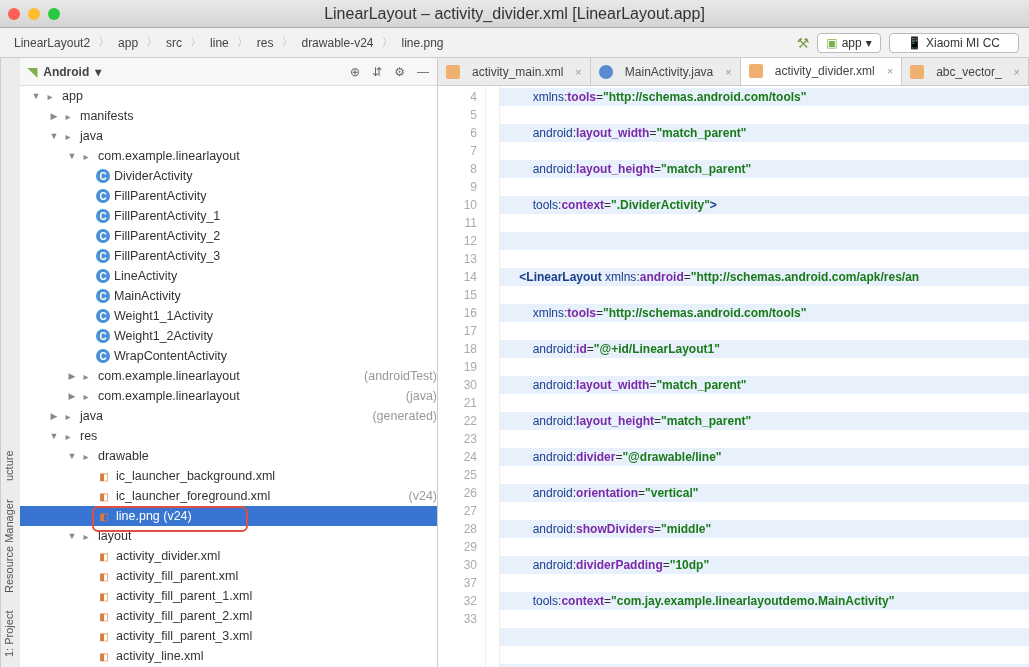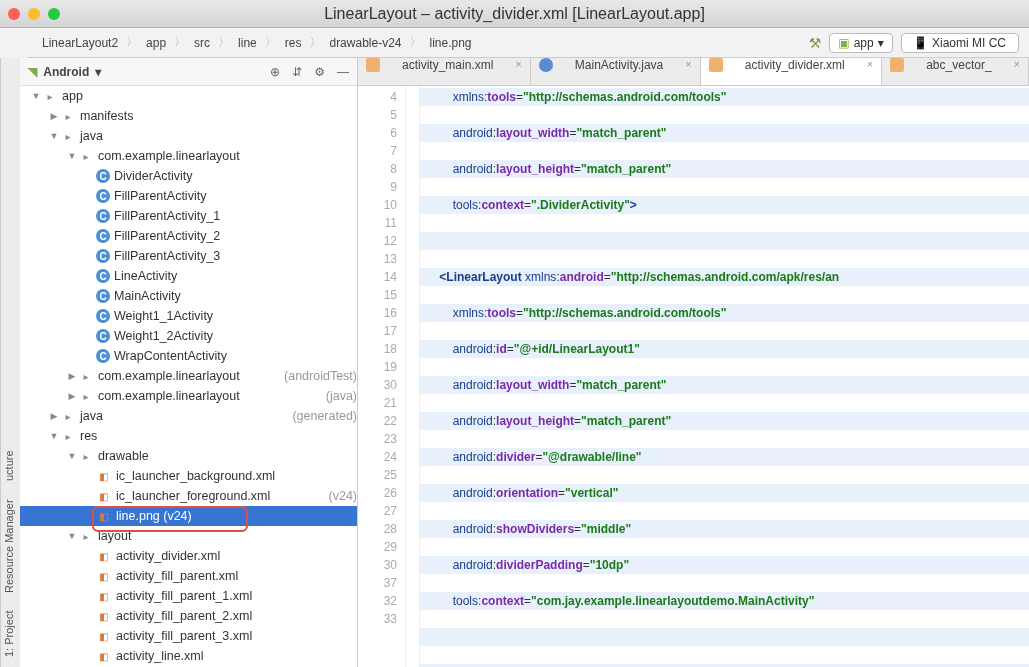--- a/index.html
+++ b/index.html
@@ -6,27 +6,27 @@
 body { width: 1029px; height: 667px; background: #f2f2f2; overflow: hidden; font-size: 12px; color: #333; }
 
 
 .titlebar { height: 28px; background: linear-gradient(#e8e8e8, #d4d4d4); display: flex; align-items: center; padding: 0 8px; border-bottom: 1px solid #b0b0b0; position: relative; }
 .traffic { display: flex; gap: 8px; }
 .tl { width: 12px; height: 12px; border-radius: 50%; }
 .tl.red { background: #ff5f57; } .tl.yel { background: #febc2e; } .tl.grn { background: #28c840; }
 .titlebar .title { position: absolute; left: 0; right: 0; text-align: center; font-size: 16px; color: #333; pointer-events: none; }
 
 
-.crumbbar { height: 30px; background: #f2f2f2; display: flex; align-items: center; padding: 0 10px; border-bottom: 1px solid #ccc; justify-content: space-between; margin-left: 28px; }
+.crumbbar { height: 30px; background: #f2f2f2; display: flex; align-items: center; padding: 0 10px; border-bottom: 1px solid #ccc; justify-content: space-between; }
 .crumbs { display: flex; align-items: center; gap: 4px; }
 .crumb { color: #444; padding: 2px 4px; }
 .crumb-sep { color: #aaa; }
 .tools { display: flex; align-items: center; gap: 8px; }
 .rundrop { border: 1px solid #bbb; border-radius: 4px; padding: 2px 8px; background: #fff; display: flex; align-items: center; gap: 4px; }
-.devdrop { border: 1px solid #bbb; border-radius: 4px; padding: 2px 12px; background: #fff; }
+.devdrop { border: 1px solid #bbb; border-radius: 4px; padding: 2px 18px; background: #fff; }
 .hammer { color: #7a9a4a; font-size: 14px; }
 
 
 .body { display: flex; height: calc(100% - 58px); }
 .leftgutter { width: 20px; background: #ececec; border-right: 1px solid #ccc; writing-mode: vertical-rl; transform: rotate(180deg); display: flex; gap: 10px; padding: 6px 2px; font-size: 11px; color: #555; }
 .leftgutter span { padding: 4px 0; }
 
 .leftpanel { width: 460px; background: #fff; border-right: 1px solid #ccc; display: flex; flex-direction: column; }
 .lp-head { height: 28px; display: flex; align-items: center; justify-content: space-between; padding: 0 8px; border-bottom: 1px solid #ddd; background: #f7f7f7; }
 .lp-head .label { display: flex; align-items: center; gap: 6px; font-weight: bold; color: #444; }
@@ -43,21 +43,21 @@
 .trow.sel { background: #3874d1; color: #fff; }
 .trow.green::before { content: ""; position: absolute; left: 20px; width: 460px; height: 20px; background: rgba(120,200,100,0.12); z-index: -1; }
 .trow.rel { position: relative; }
 
 
 .redbox { position: absolute; border: 2px solid #e05040; border-radius: 6px; pointer-events: none; }
 
 
 .rightpanel { flex: 1; display: flex; flex-direction: column; background: #fff; }
 .tabs { height: 28px; display: flex; align-items: stretch; border-bottom: 1px solid #ccc; background: #ececec; overflow: hidden; }
-.tab { display: flex; padding: 0 8px; gap: 22px; border-right: 1px solid #ccc; color: #444; font-size: 12px; }
+.tab { display: flex; align-items: center; padding: 0 8px; gap: 12px; border-right: 1px solid #ccc; color: #444; font-size: 12px; }
 .tab.active { background: #fff; border-bottom: 2px solid #fff; margin-bottom: -1px; }
 .tab .x { color: #999; font-size: 11px; }
 .tab .ticn { width: 14px; height: 14px; display: inline-block; }
 .ticn.xml { background: #f0b070; border-radius: 2px; }
 .ticn.java { background: #5a8ad0; border-radius: 50%; }
 
 .editor { flex: 1; display: flex; overflow: hidden; font-family: Menlo, Consolas, monospace; font-size: 12px; line-height: 18px; }
 .gutter { width: 48px; background: #fff; border-right: 1px solid #eee; text-align: right; color: #aaa; padding: 2px 8px 0 0; }
 .gutter div { height: 18px; }
 .marks { width: 14px; border-right: 1px solid #eee; }

